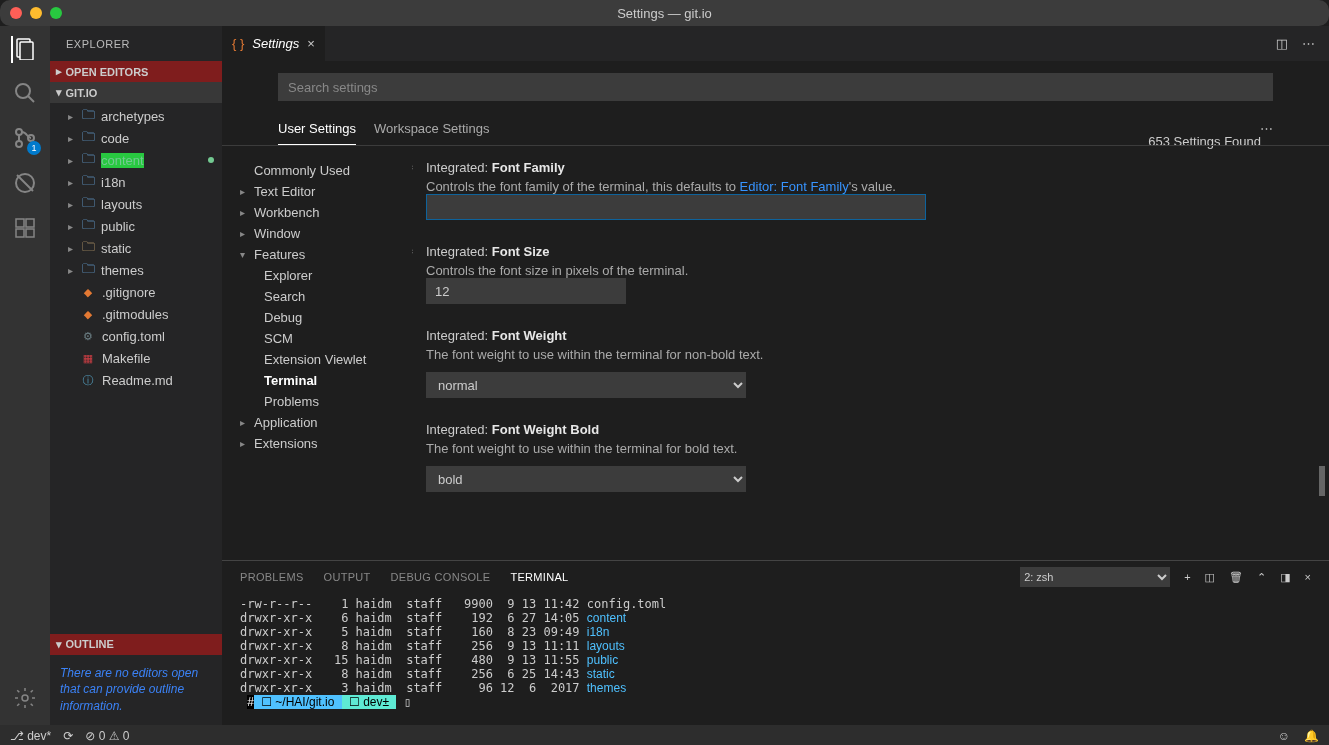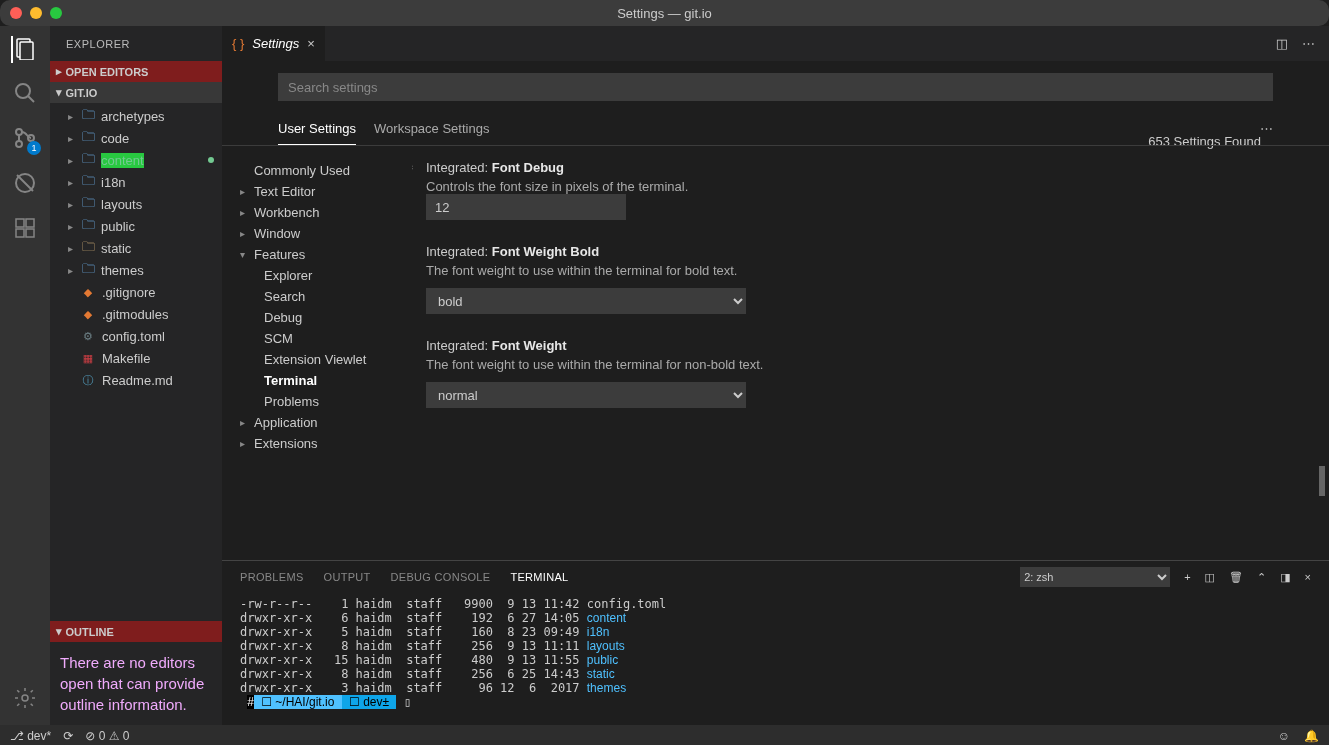--- a/index.html
+++ b/index.html
@@ -60,24 +60,24 @@
 .panel{height:165px;border-top:1px solid #444;display:flex;flex-direction:column;background:#1e1e1e;}
 .panel-tabs{height:32px;display:flex;align-items:center;padding:0 18px;gap:20px;font-size:11px;color:#888;}
 .panel-tabs .pt{cursor:pointer;letter-spacing:.3px;}
 .panel-tabs .pt.active{color:#fff;}
 .panel-tabs .pright{margin-left:auto;display:flex;align-items:center;gap:14px;color:#ccc;}
 .panel-tabs select{background:#3c3c3c;border:none;color:#ccc;font-size:11px;height:20px;width:150px;}
 .term{flex:1;font-family:Menlo,Consolas,monospace;font-size:12px;color:#ccc;padding:4px 18px;line-height:14px;white-space:pre;}
 .term .d{color:#4fc1ff;}
 .prompt{background:#000;}
 .prompt .seg1{background:#4fc1ff;color:#000;padding:0 4px;}
-.prompt .seg2{background:#0ea5e9;color:#000;padding:0 4px;}
+.prompt .seg2{background:#5eead4;color:#000;padding:0 4px;}
 .statusbar{height:22px;background:#2d2d2d;display:flex;align-items:center;color:#ccc;font-size:12px;padding:0 10px;gap:12px;}
 .statusbar .right{margin-left:auto;display:flex;gap:14px;}
-.outline{padding:10px;color:#f0abfc;font-size:15px;line-height:1.4;}
+.outline{padding:10px;color:#3b82f6;font-size:12px;line-height:1.4;font-style:italic;}
 .chev::before{content:"▸";}
 .chev.down::before{content:"▾";}
 .minivbar{position:absolute;right:4px;top:320px;width:6px;height:30px;background:#666;}
 </style>
 </head>
 <body>
 
 <div class="titlebar">
   <div class="lights">
     <div class="light red"></div>
@@ -260,38 +260,44 @@
               <span class="chev"></span>
               <span>Application</span>
             </div>
           <div class="toc-item">
               <span class="chev"></span>
               <span>Extensions</span>
             </div>
         </div>
 
         <div class="settings-list">
-
           <div class="setting setting-wrap">
             <span class="gear">⚙</span>
-            <div class="setting-title"><span>Integrated:</span> <b>Font Debug</b></div>
+            <div class="setting-title"><span>Integrated:</span> <b>Font Family</b></div>
+            <div class="setting-desc"><span>Controls the font family of the terminal, this defaults to </span><a>Editor: Font Family</a><span>'s value.</span></div>
+            <input class="setting-input" value="" style="">
+          </div>
+
+          <div class="setting setting-wrap">
+            <span class="gear">⚙</span>
+            <div class="setting-title"><span>Integrated:</span> <b>Font Size</b></div>
             <div class="setting-desc">Controls the font size in pixels of the terminal.</div>
             <input class="setting-input noborder" value="12" style="">
+          </div>
+
+          <div class="setting">
+            <div class="setting-title"><span>Integrated:</span> <b>Font Weight</b></div>
+            <div class="setting-desc">The font weight to use within the terminal for non-bold text.</div>
+            <select class="setting-select"><option>normal</option></select>
           </div>
 
           <div class="setting">
             <div class="setting-title"><span>Integrated:</span> <b>Font Weight Bold</b></div>
             <div class="setting-desc">The font weight to use within the terminal for bold text.</div>
             <select class="setting-select"><option>bold</option></select>
-          </div>
-
-          <div class="setting">
-            <div class="setting-title"><span>Integrated:</span> <b>Font Weight</b></div>
-            <div class="setting-desc">The font weight to use within the terminal for non-bold text.</div>
-            <select class="setting-select"><option>normal</option></select>
           </div>
           <div class="minivbar"></div>
         </div>
       </div>
     </div>
 
     <div class="panel">
       <div class="panel-tabs">
         <span class="pt">PROBLEMS</span>
         <span class="pt">OUTPUT</span>

